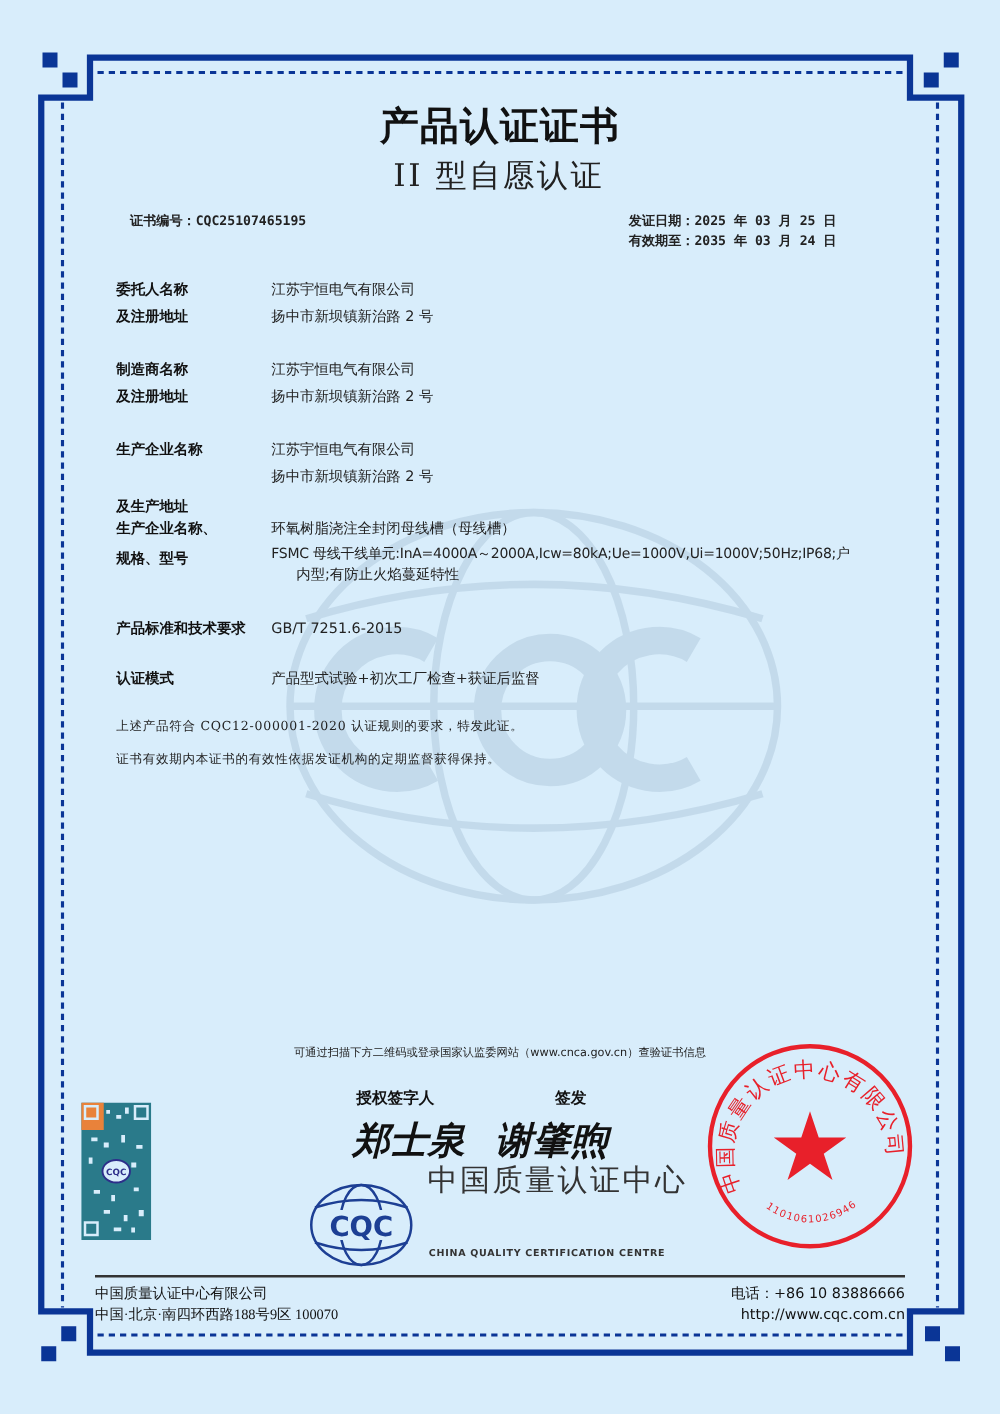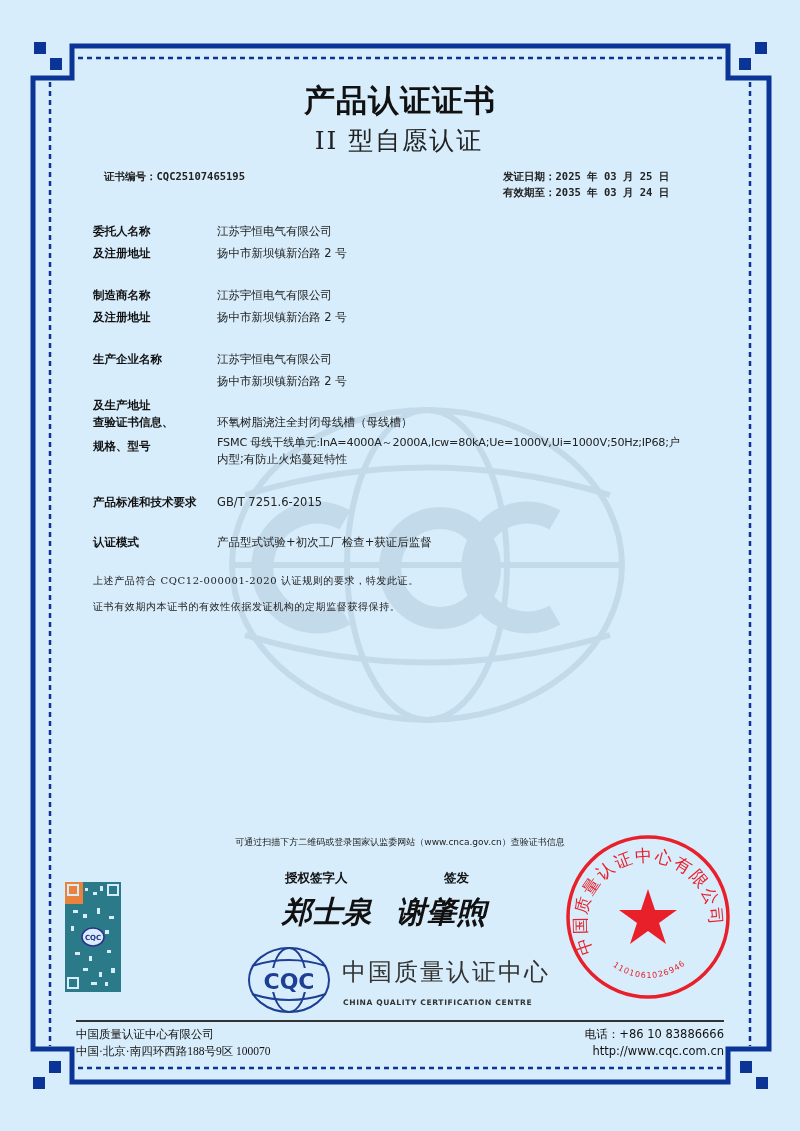--- a/index.html
+++ b/index.html
@@ -82,25 +82,25 @@
   <div class="val" style="top:288px;">江苏宇恒电气有限公司</div>
   <div class="val" style="top:310px;">扬中市新坝镇新治路 2 号</div>
 </div>
 <div>
   <div class="lbl" style="top:352px;">生产企业名称</div>
   <div class="lbl" style="top:374px;margin-top:24px;">及生产地址</div>
   <div class="val" style="top:352px;">江苏宇恒电气有限公司</div>
   <div class="val" style="top:374px;">扬中市新坝镇新治路 2 号</div>
 </div>
 <div>
-  <div class="lbl" style="top:415px;">查验证书信息、</div>
+  <div class="lbl" style="top:415px;">生产企业名称、</div>
   <div class="lbl" style="top:439px;">规格、型号</div>
   <div class="val" style="top:415px;">环氧树脂浇注全封闭母线槽（母线槽）</div>
   <div class="val" style="top:435px; font-size:11.2px; letter-spacing:-.2px;">FSMC  母线干线单元:InA=4000A～2000A,Icw=80kA;Ue=1000V,Ui=1000V;50Hz;IP68;户</div>
-  <div class="val" style="top:452px;">内型;有防止火焰蔓延特性</div>
+  <div class="val" style="top:452px;margin-left:20px;">内型;有防止火焰蔓延特性</div>
 </div>
 <div>
   <div class="lbl" style="top:495px;">产品标准和技术要求</div>
   <div class="val" style="top:495px;">GB/T 7251.6-2015</div>
 </div>
 <div>
   <div class="lbl" style="top:535px;">认证模式</div>
   <div class="val" style="top:535px;">产品型式试验+初次工厂检查+获证后监督</div>
 </div>
 
@@ -146,21 +146,21 @@
 <svg class="abs" style="left:247px; top:946px; width:84px; height:68px;" viewBox="0 0 84 68">
   <g fill="none" stroke="#1d3f94" stroke-width="2">
     <ellipse cx="42" cy="34" rx="40" ry="32"></ellipse>
     <ellipse cx="42" cy="34" rx="17" ry="32"></ellipse>
     <path d="M5 20 Q42 8 79 20"></path>
       <path d="M5 48 Q42 60 79 48"></path>
   </g>
   <rect x="12" y="22" width="60" height="24" fill="#d8edfb"></rect>
   <text x="42" y="43" text-anchor="middle" font-size="22" font-weight="bold" fill="#1d3f94" font-family="DejaVu Sans, sans-serif">CQC</text>
 </svg>
-<div class="abs cqc-cn" style="left:342px; top:956px;">中国质量认证中心</div>
+<div class="abs cqc-cn" style="left:342px; top:928px;">中国质量认证中心</div>
 <div class="abs cqc-en" style="left:343px; top:998px;">CHINA QUALITY CERTIFICATION CENTRE</div>
 
 <svg class="abs" style="left:563px; top:832px; width:170px; height:170px;" viewBox="0 0 170 170">
   <defs>
     <path id="sealArc" d="M30 120 A62 62 0 1 1 140 120"></path>
     <path id="sealNum" d="M45 130 A58 58 0 0 0 125 130"></path>
   </defs>
   <circle cx="85" cy="85" r="80" fill="none" stroke="#e8202a" stroke-width="3.5"></circle>
   <text font-size="17" fill="#e8202a" font-family="DejaVu Serif, serif" letter-spacing="2">
     <textPath href="#sealArc" startOffset="0">中国质量认证中心有限公司</textPath>

